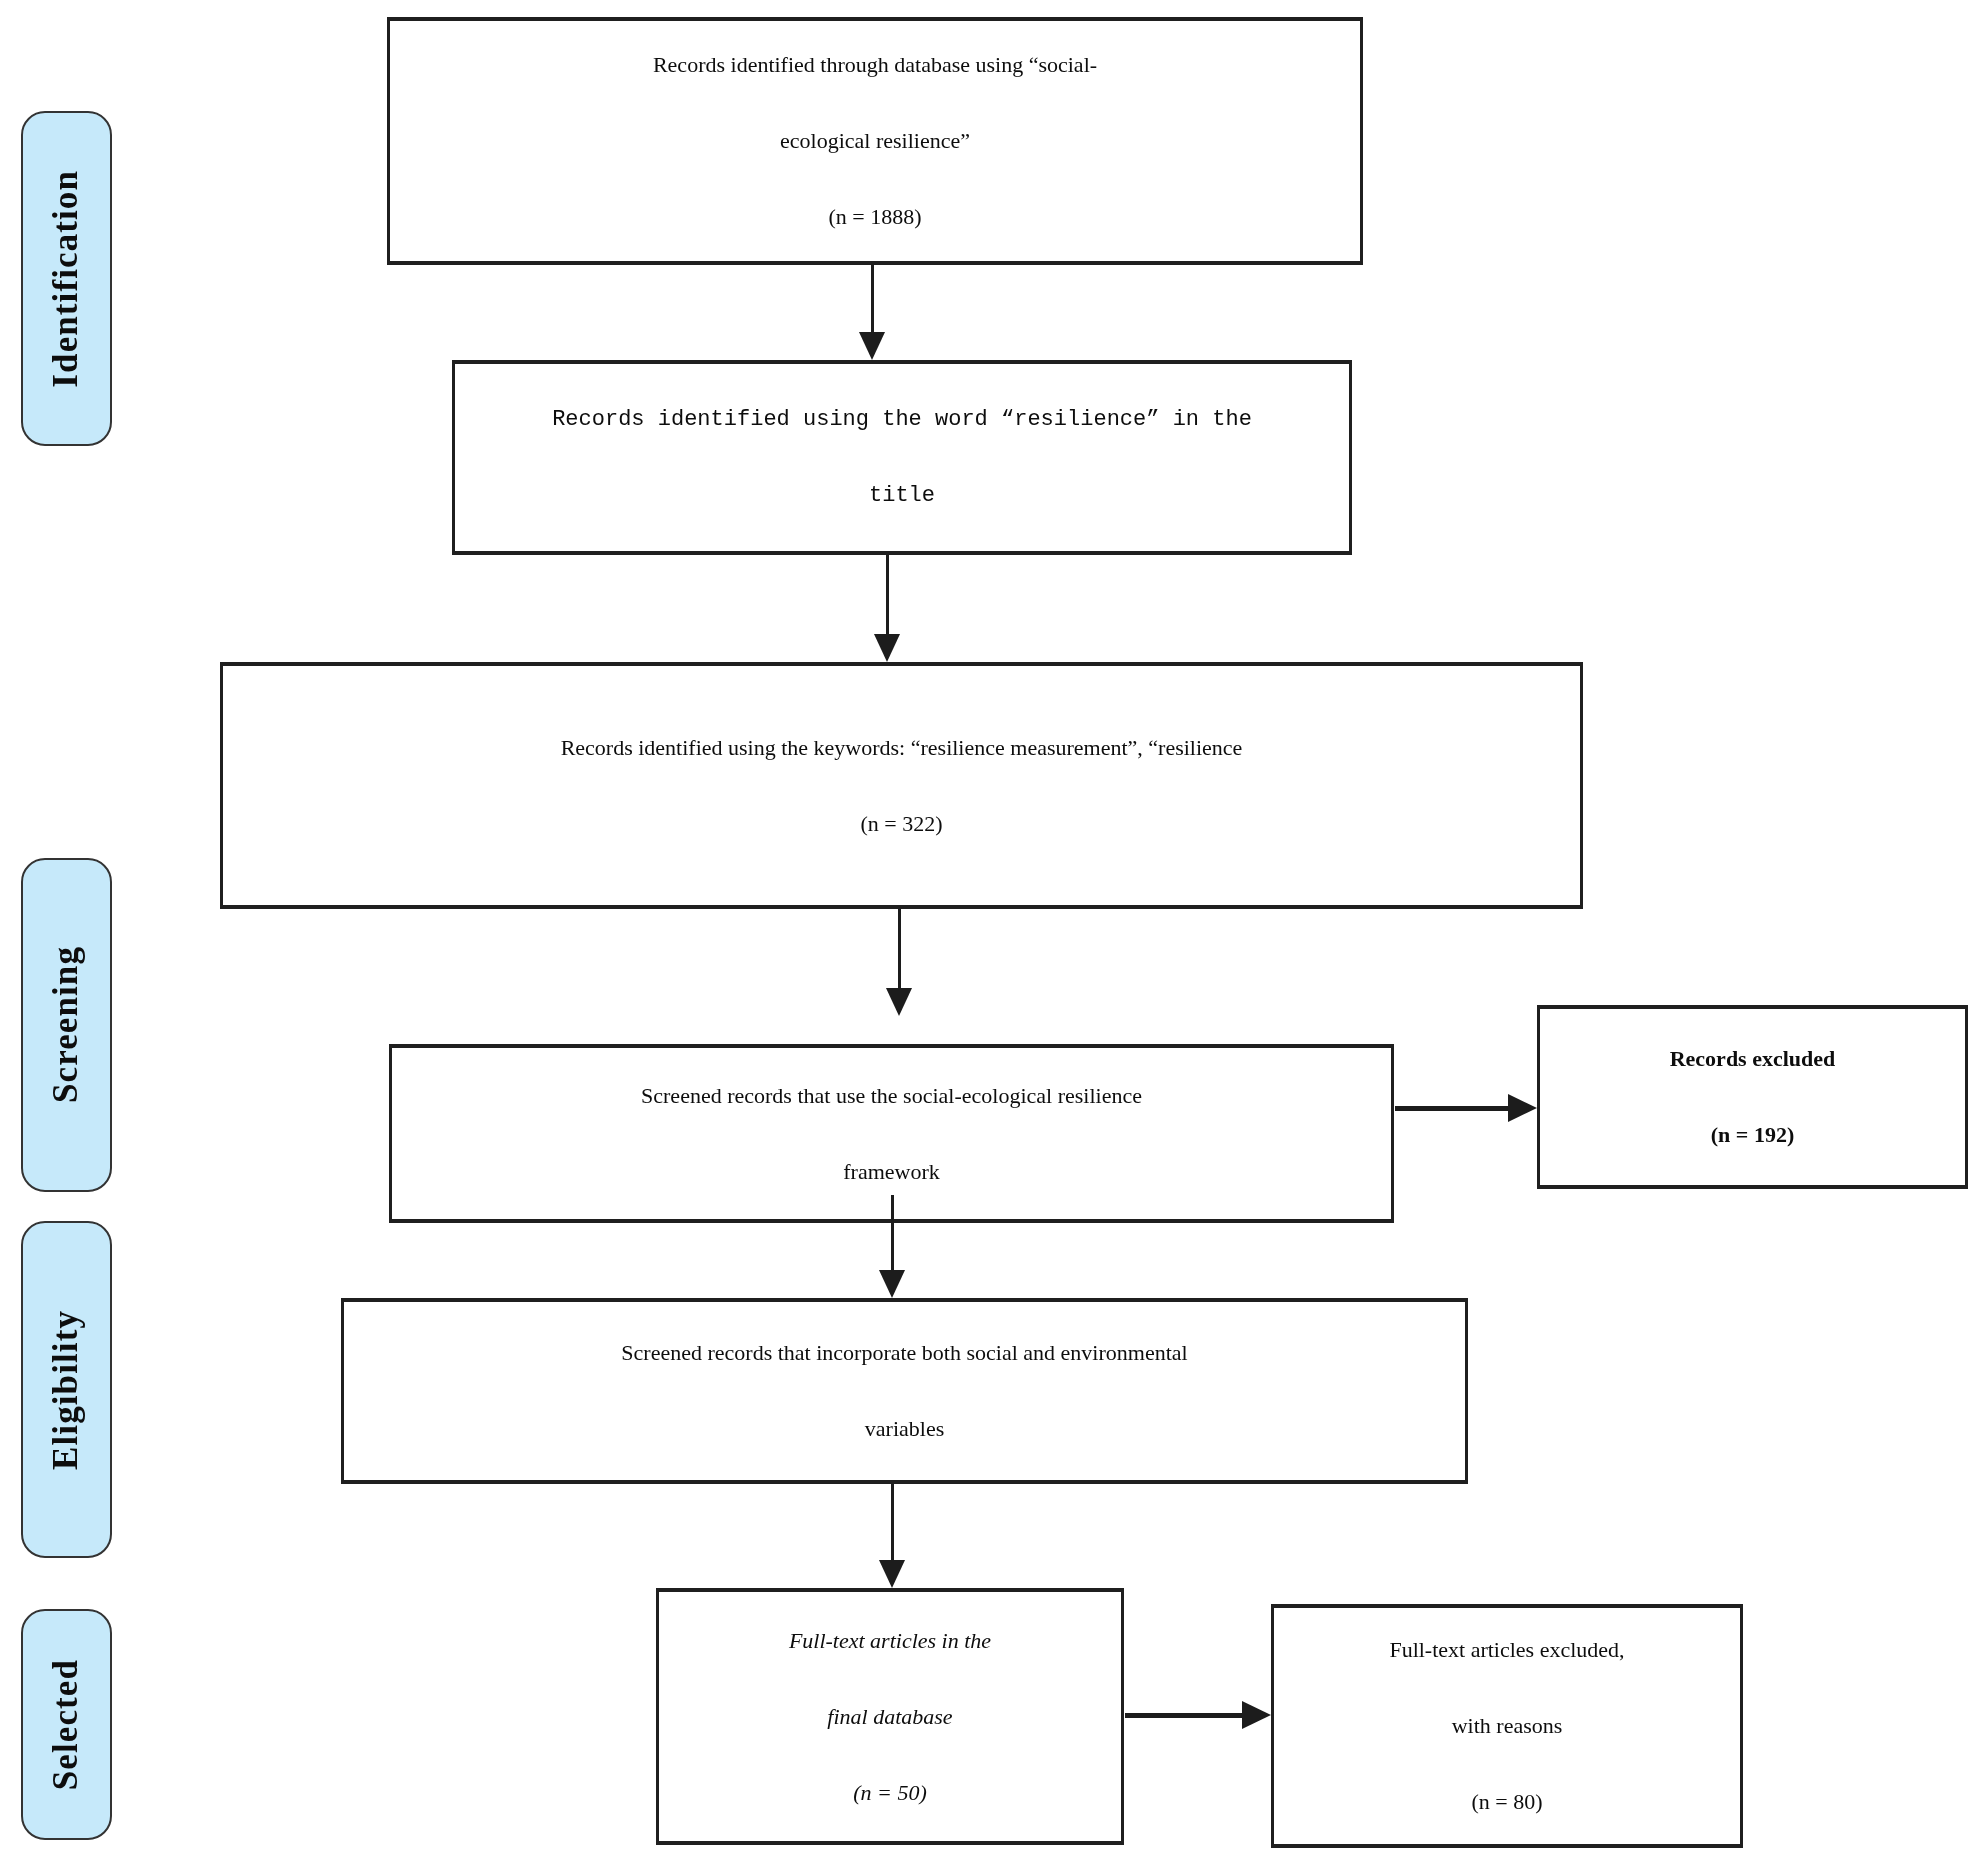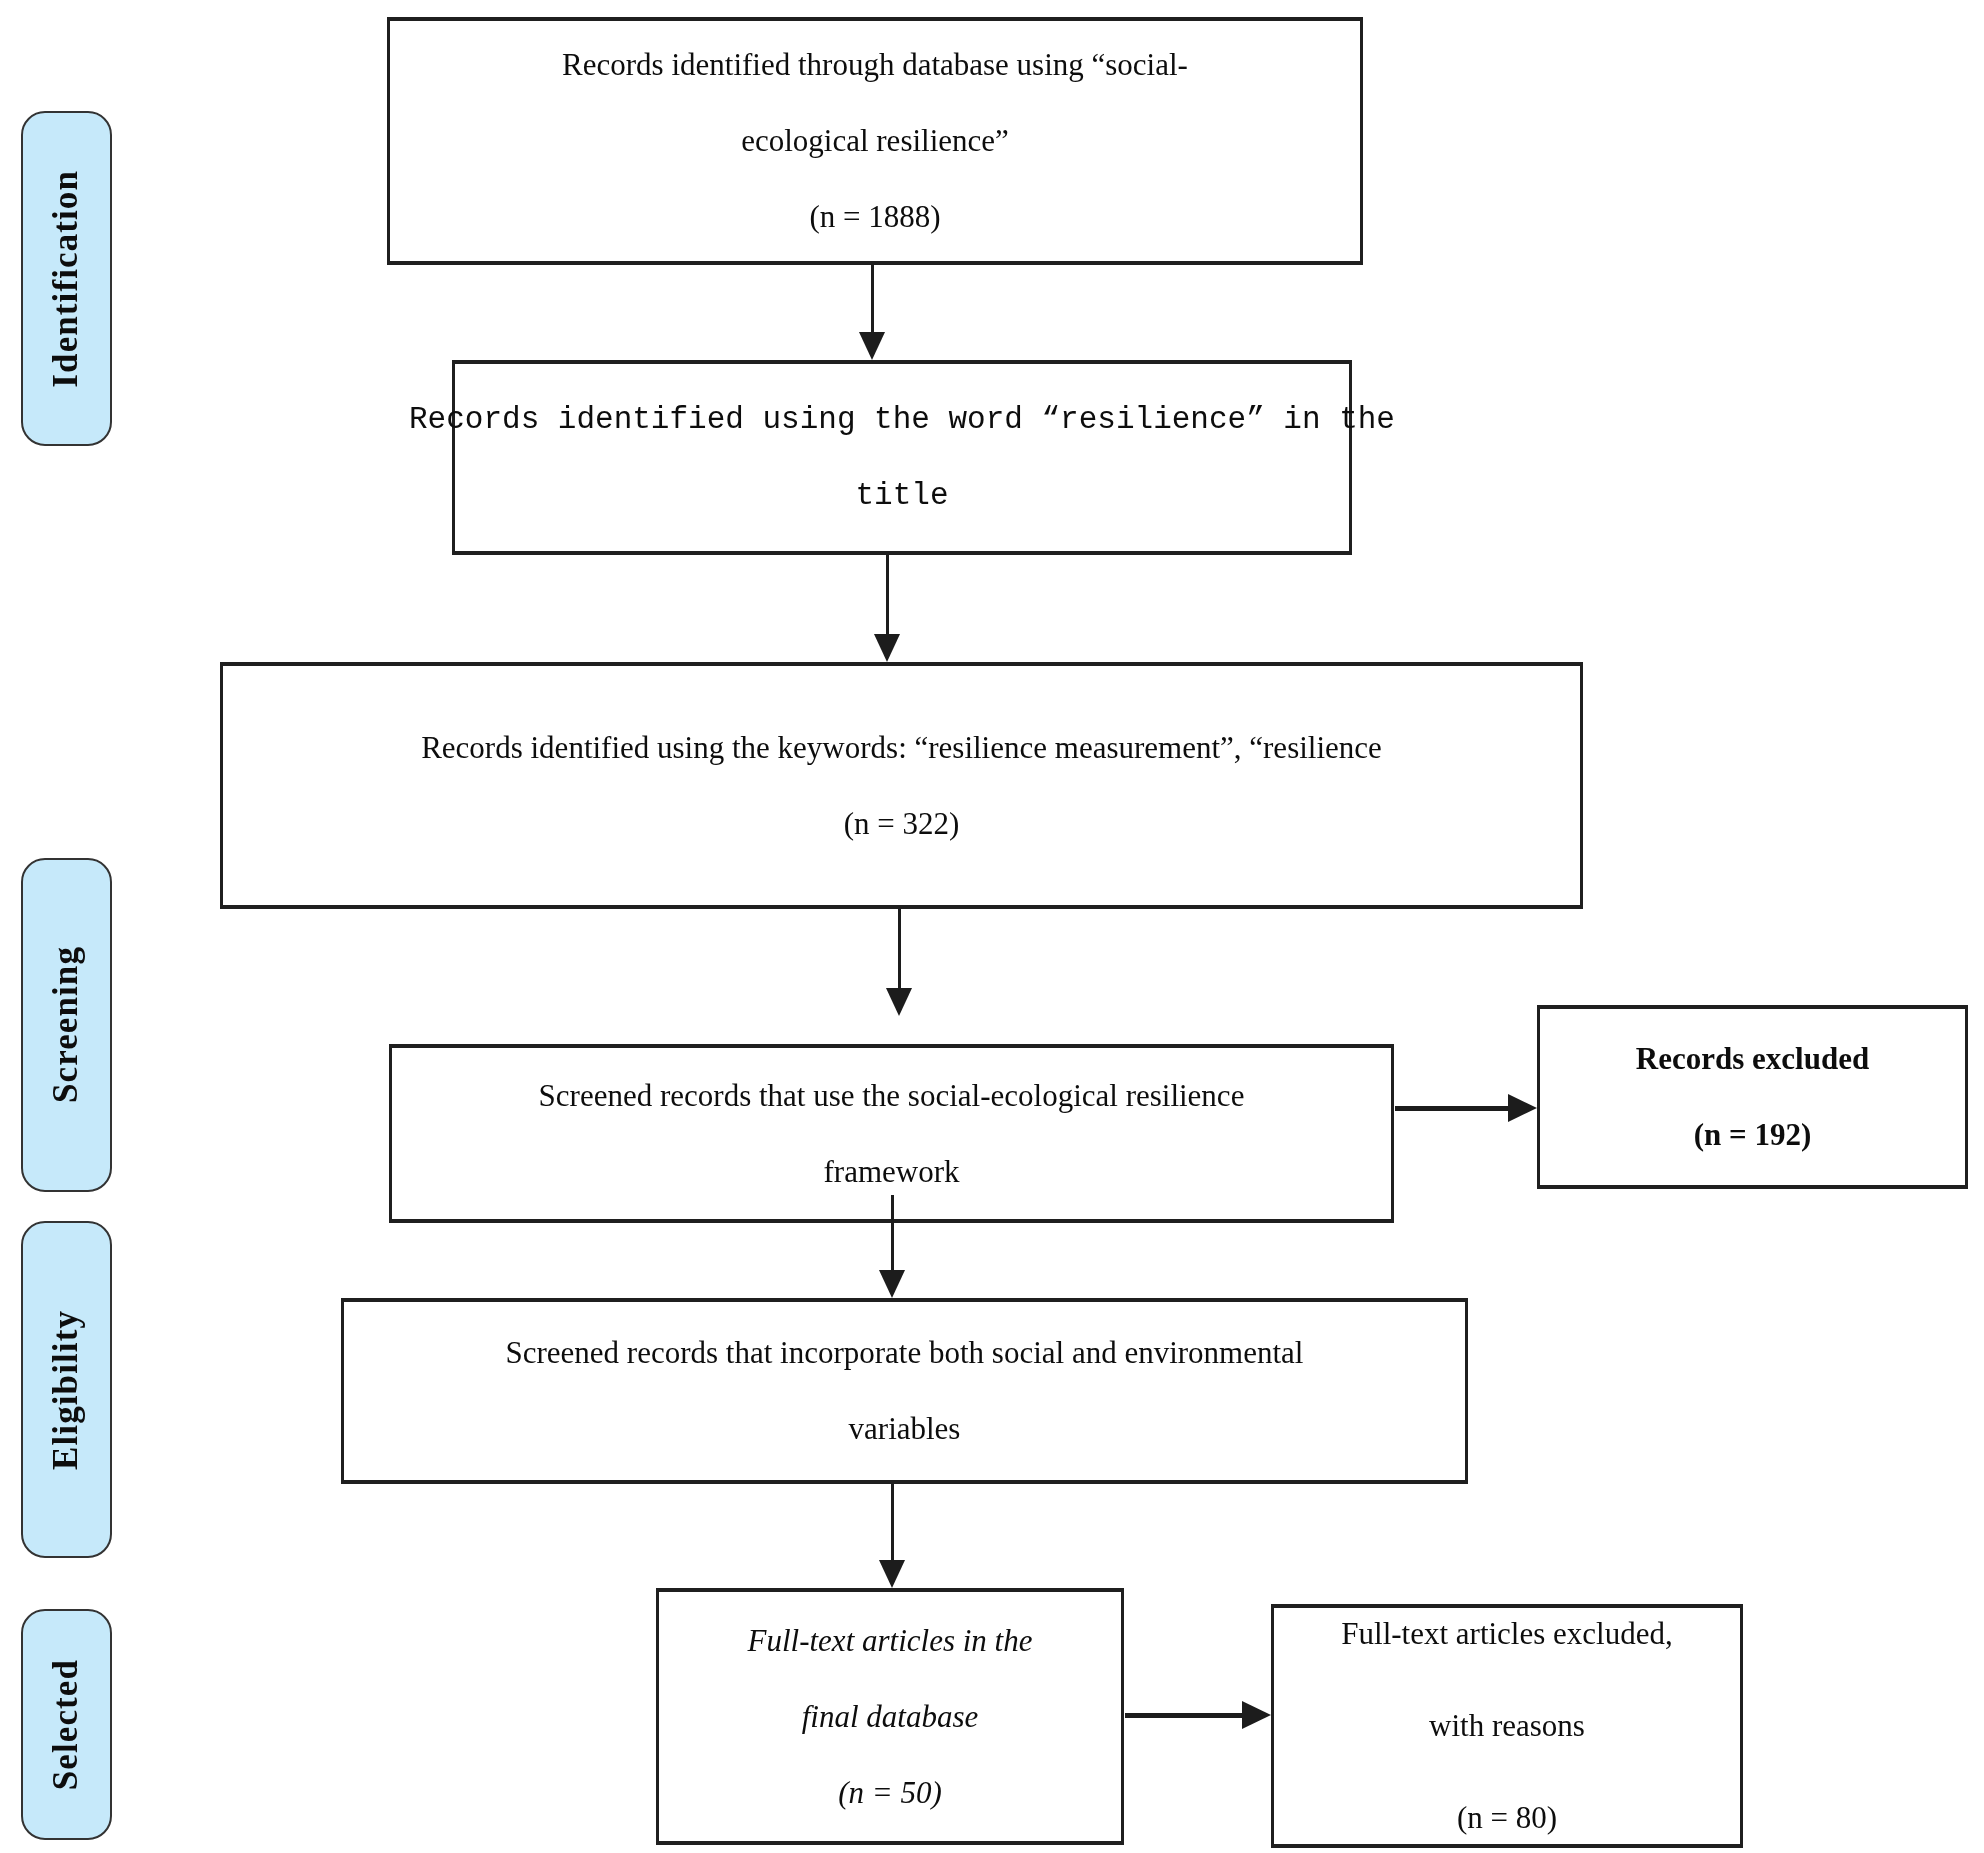--- a/index.html
+++ b/index.html
@@ -47,21 +47,21 @@
     border-style: solid;
     border-color: var(--box-border, #1f1f1f);
     border-width: 4.9px 3.3px;
     display: flex;
     flex-direction: column;
     justify-content: center;
     align-items: center;
     text-align: center;
   }
   .flow-box .line {
-    font-size: 31px;
+    font-size: 22px;
     line-height: 76px;
     white-space: nowrap;
   }
 
   
   .vline {
     position: absolute;
     width: 3.3px;
     background: var(--arrow-color, #1c1c1c);
   }
@@ -133,21 +133,21 @@
     <div class="line">Screened records that incorporate both social and environmental</div>
     <div class="line">variables</div>
   </div>
 
   <div class="flow-box" style="left:656px;top:1588px;width:468px;height:257px;font-style:italic;">
     <div class="line">Full-text articles in the</div>
     <div class="line">final database</div>
     <div class="line">(n = 50)</div>
   </div>
 
-  <div class="flow-box" style="left:1271px;top:1604px;width:472px;height:244px;gap:16px;">
+  <div class="flow-box" style="left:1271px;top:1604px;width:472px;height:244px;">
     <div class="line">Full-text articles excluded,</div>
     <div class="line">with reasons</div>
     <div class="line">(n = 80)</div>
   </div>
 
   <div class="vline" style="left:871px;top:265px;height:68px;"></div>
   <div class="vhead" style="left:859px;top:332px;"></div>
 
   <div class="vline" style="left:886px;top:555px;height:80px;"></div>
   <div class="vhead" style="left:874px;top:634px;"></div>

